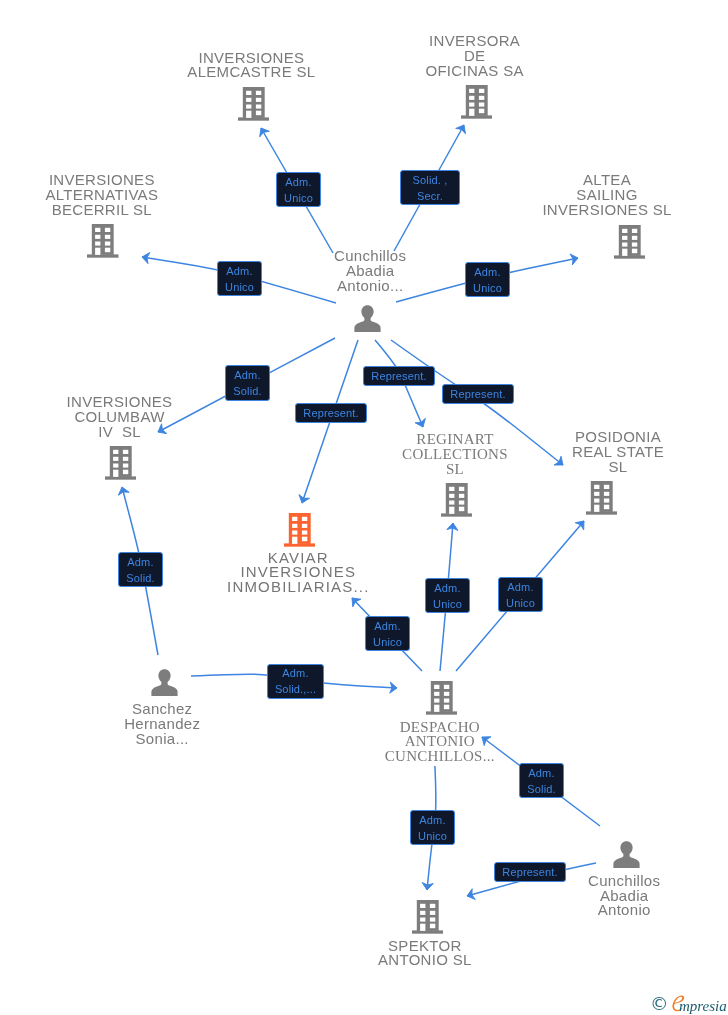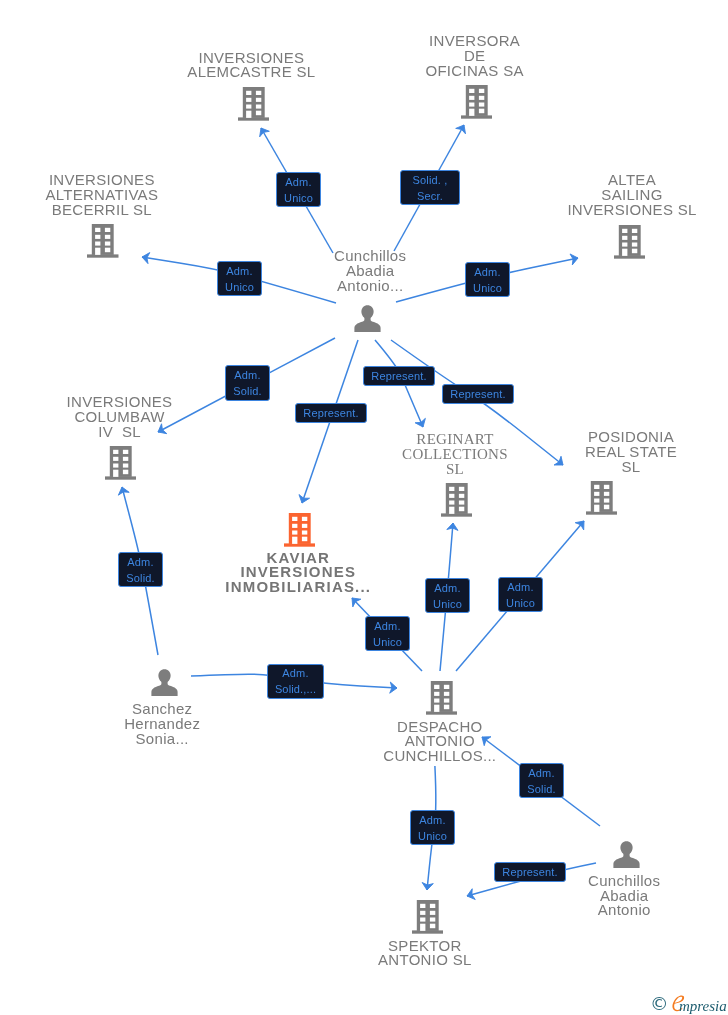--- a/index.html
+++ b/index.html
@@ -3,21 +3,21 @@
 <meta charset="utf-8">
 <title>Empresia network graph</title>
 <style>
   html,body{margin:0;padding:0;}
   body{width:728px;height:1015px;background:#ffffff;-webkit-font-smoothing:antialiased;
        font-family:"Liberation Sans",sans-serif;overflow:hidden;position:relative;}
   #canvas{position:absolute;left:0;top:0;width:728px;height:1015px;}
   svg#edges{position:absolute;left:0;top:0;width:728px;height:1015px;pointer-events:none;}
   .node-cap{position:absolute;text-align:center;color:#7a7a7a;font-size:15px;
             letter-spacing:0.3px;line-height:14.7px;white-space:pre;transform:translateZ(0);}
-  .node-cap.bold{font-weight:bold;color:#757575;letter-spacing:1.2px;}
+  .node-cap.bold{font-weight:normal;color:#757575;letter-spacing:1.2px;}
   .icon{position:absolute;}
   .edge-label{position:absolute;border:1.3px solid #3d85e0;background:#0f172a;
               border-radius:3px;color:#3d85e0;font-size:11px;line-height:16px;letter-spacing:0.15px;
               text-align:center;white-space:pre-line;box-sizing:border-box;
               display:flex;align-items:center;justify-content:center;}
   .lbl-text{display:block;white-space:pre;transform:translateZ(0);}
   #footer{position:absolute;left:650px;top:993px;width:80px;height:22px;}
   #copy-mark{position:absolute;left:0px;top:-0.5px;transform:translateZ(0);color:#2c6a7c;font-size:18.5px;
              line-height:22px;font-family:"DejaVu Sans",sans-serif;}
   #brand-e{position:absolute;left:20.6px;top:2.2px;line-height:0;}
@@ -144,21 +144,21 @@
           <rect x="0" y="30.4" width="31.5" height="3.3" fill="#7d7d7d"></rect>
           <rect x="8.1" y="3.8" width="5.3" height="4.2" fill="#fff"></rect>
           <rect x="17.9" y="3.8" width="5.4" height="4.2" fill="#fff"></rect>
           <rect x="8.1" y="10.8" width="5.3" height="4.1" fill="#fff"></rect>
           <rect x="17.9" y="10.8" width="5.4" height="4.1" fill="#fff"></rect>
           <rect x="8.1" y="17.5" width="5.3" height="4.1" fill="#fff"></rect>
           <rect x="17.9" y="17.5" width="5.4" height="4.1" fill="#fff"></rect>
           <rect x="8.1" y="23.7" width="5.3" height="7.2" fill="#fff"></rect>
           <rect x="17.9" y="23.7" width="5.4" height="4.5" fill="#fff"></rect>
         </svg></div>
-      <div class="node-cap" style="left: 542px; width: 180px; top: 173.2px;">ALTEA
+      <div class="node-cap" style="left: 517px; width: 180px; top: 173.2px;">ALTEA
 SAILING
 INVERSIONES SL</div>
       <div class="icon" style="left: 353.8px; top: 305.3px;"><svg width="27" height="27" viewBox="0 0 27 27">
           <path fill="#7d7d7d" d="M13.5 0.2C10.05 0.2 7.4 2.8 7.4 6.6c0 3.95 2.65 7.4 6.1 7.4s6.1-3.45 6.1-7.4C19.6 2.8 16.95 0.2 13.5 0.2z"></path>
           <path fill="#7d7d7d" d="M10.4 11.9h6.2v2.85c0 1.0 1.05 1.7 2.4 2.1 2.15.68 4.35 1.55 5.75 2.55C26.0 20.35 26.6 21.5 26.6 23.0V27H0.4v-4c0-1.5.6-2.65 1.85-3.6 1.4-1.0 3.6-1.87 5.75-2.55 1.35-.4 2.4-1.1 2.4-2.1z"></path>
         </svg></div>
       <div class="node-cap" style="left: 280.2px; width: 180px; top: 249.1px;">Cunchillos
 Abadia
 Antonio...</div>
       <div class="icon" style="left: 104.55px; top: 446.2px;"><svg width="31.5" height="33.7" viewBox="0 0 31.5 33.7">
@@ -196,21 +196,21 @@
           <rect x="0" y="30.4" width="31.5" height="3.3" fill="#7d7d7d"></rect>
           <rect x="8.1" y="3.8" width="5.3" height="4.2" fill="#fff"></rect>
           <rect x="17.9" y="3.8" width="5.4" height="4.2" fill="#fff"></rect>
           <rect x="8.1" y="10.8" width="5.3" height="4.1" fill="#fff"></rect>
           <rect x="17.9" y="10.8" width="5.4" height="4.1" fill="#fff"></rect>
           <rect x="8.1" y="17.5" width="5.3" height="4.1" fill="#fff"></rect>
           <rect x="17.9" y="17.5" width="5.4" height="4.1" fill="#fff"></rect>
           <rect x="8.1" y="23.7" width="5.3" height="7.2" fill="#fff"></rect>
           <rect x="17.9" y="23.7" width="5.4" height="4.5" fill="#fff"></rect>
         </svg></div>
-      <div class="node-cap" style="left: 541px; width: 180px; top: 430.1px;">POSIDONIA
+      <div class="node-cap" style="left: 528px; width: 180px; top: 430.1px;">POSIDONIA
 REAL STATE
 SL</div>
       <div class="icon" style="left: 283.55px; top: 513.3px;"><svg width="31.5" height="33.7" viewBox="0 0 31.5 33.7">
           <rect x="4.8" y="0" width="21.9" height="30.9" fill="#fb6430"></rect>
           <rect x="0" y="30.4" width="31.5" height="3.3" fill="#fb6430"></rect>
           <rect x="8.1" y="3.8" width="5.3" height="4.2" fill="#fff"></rect>
           <rect x="17.9" y="3.8" width="5.4" height="4.2" fill="#fff"></rect>
           <rect x="8.1" y="10.8" width="5.3" height="4.1" fill="#fff"></rect>
           <rect x="17.9" y="10.8" width="5.4" height="4.1" fill="#fff"></rect>
           <rect x="8.1" y="17.5" width="5.3" height="4.1" fill="#fff"></rect>
@@ -233,21 +233,21 @@
           <rect x="0" y="30.4" width="31.5" height="3.3" fill="#7d7d7d"></rect>
           <rect x="8.1" y="3.8" width="5.3" height="4.2" fill="#fff"></rect>
           <rect x="17.9" y="3.8" width="5.4" height="4.2" fill="#fff"></rect>
           <rect x="8.1" y="10.8" width="5.3" height="4.1" fill="#fff"></rect>
           <rect x="17.9" y="10.8" width="5.4" height="4.1" fill="#fff"></rect>
           <rect x="8.1" y="17.5" width="5.3" height="4.1" fill="#fff"></rect>
           <rect x="17.9" y="17.5" width="5.4" height="4.1" fill="#fff"></rect>
           <rect x="8.1" y="23.7" width="5.3" height="7.2" fill="#fff"></rect>
           <rect x="17.9" y="23.7" width="5.4" height="4.5" fill="#fff"></rect>
         </svg></div>
-      <div class="node-cap" style="left: 349.8px; width: 180px; top: 719.6px;">DESPACHO
+      <div class="node-cap" style="left: 349.8px; width: 180px; top: 719.6px; font-family: Liberation Serif, serif;">DESPACHO
 ANTONIO
 CUNCHILLOS...</div>
       <div class="icon" style="left: 612.8px; top: 841.1px;"><svg width="27" height="27" viewBox="0 0 27 27">
           <path fill="#7d7d7d" d="M13.5 0.2C10.05 0.2 7.4 2.8 7.4 6.6c0 3.95 2.65 7.4 6.1 7.4s6.1-3.45 6.1-7.4C19.6 2.8 16.95 0.2 13.5 0.2z"></path>
           <path fill="#7d7d7d" d="M10.4 11.9h6.2v2.85c0 1.0 1.05 1.7 2.4 2.1 2.15.68 4.35 1.55 5.75 2.55C26.0 20.35 26.6 21.5 26.6 23.0V27H0.4v-4c0-1.5.6-2.65 1.85-3.6 1.4-1.0 3.6-1.87 5.75-2.55 1.35-.4 2.4-1.1 2.4-2.1z"></path>
         </svg></div>
       <div class="node-cap" style="left: 534.2px; width: 180px; top: 873.9px;">Cunchillos
 Abadia
 Antonio</div>
       <div class="icon" style="left: 411.55px; top: 900.3px;"><svg width="31.5" height="33.7" viewBox="0 0 31.5 33.7">

